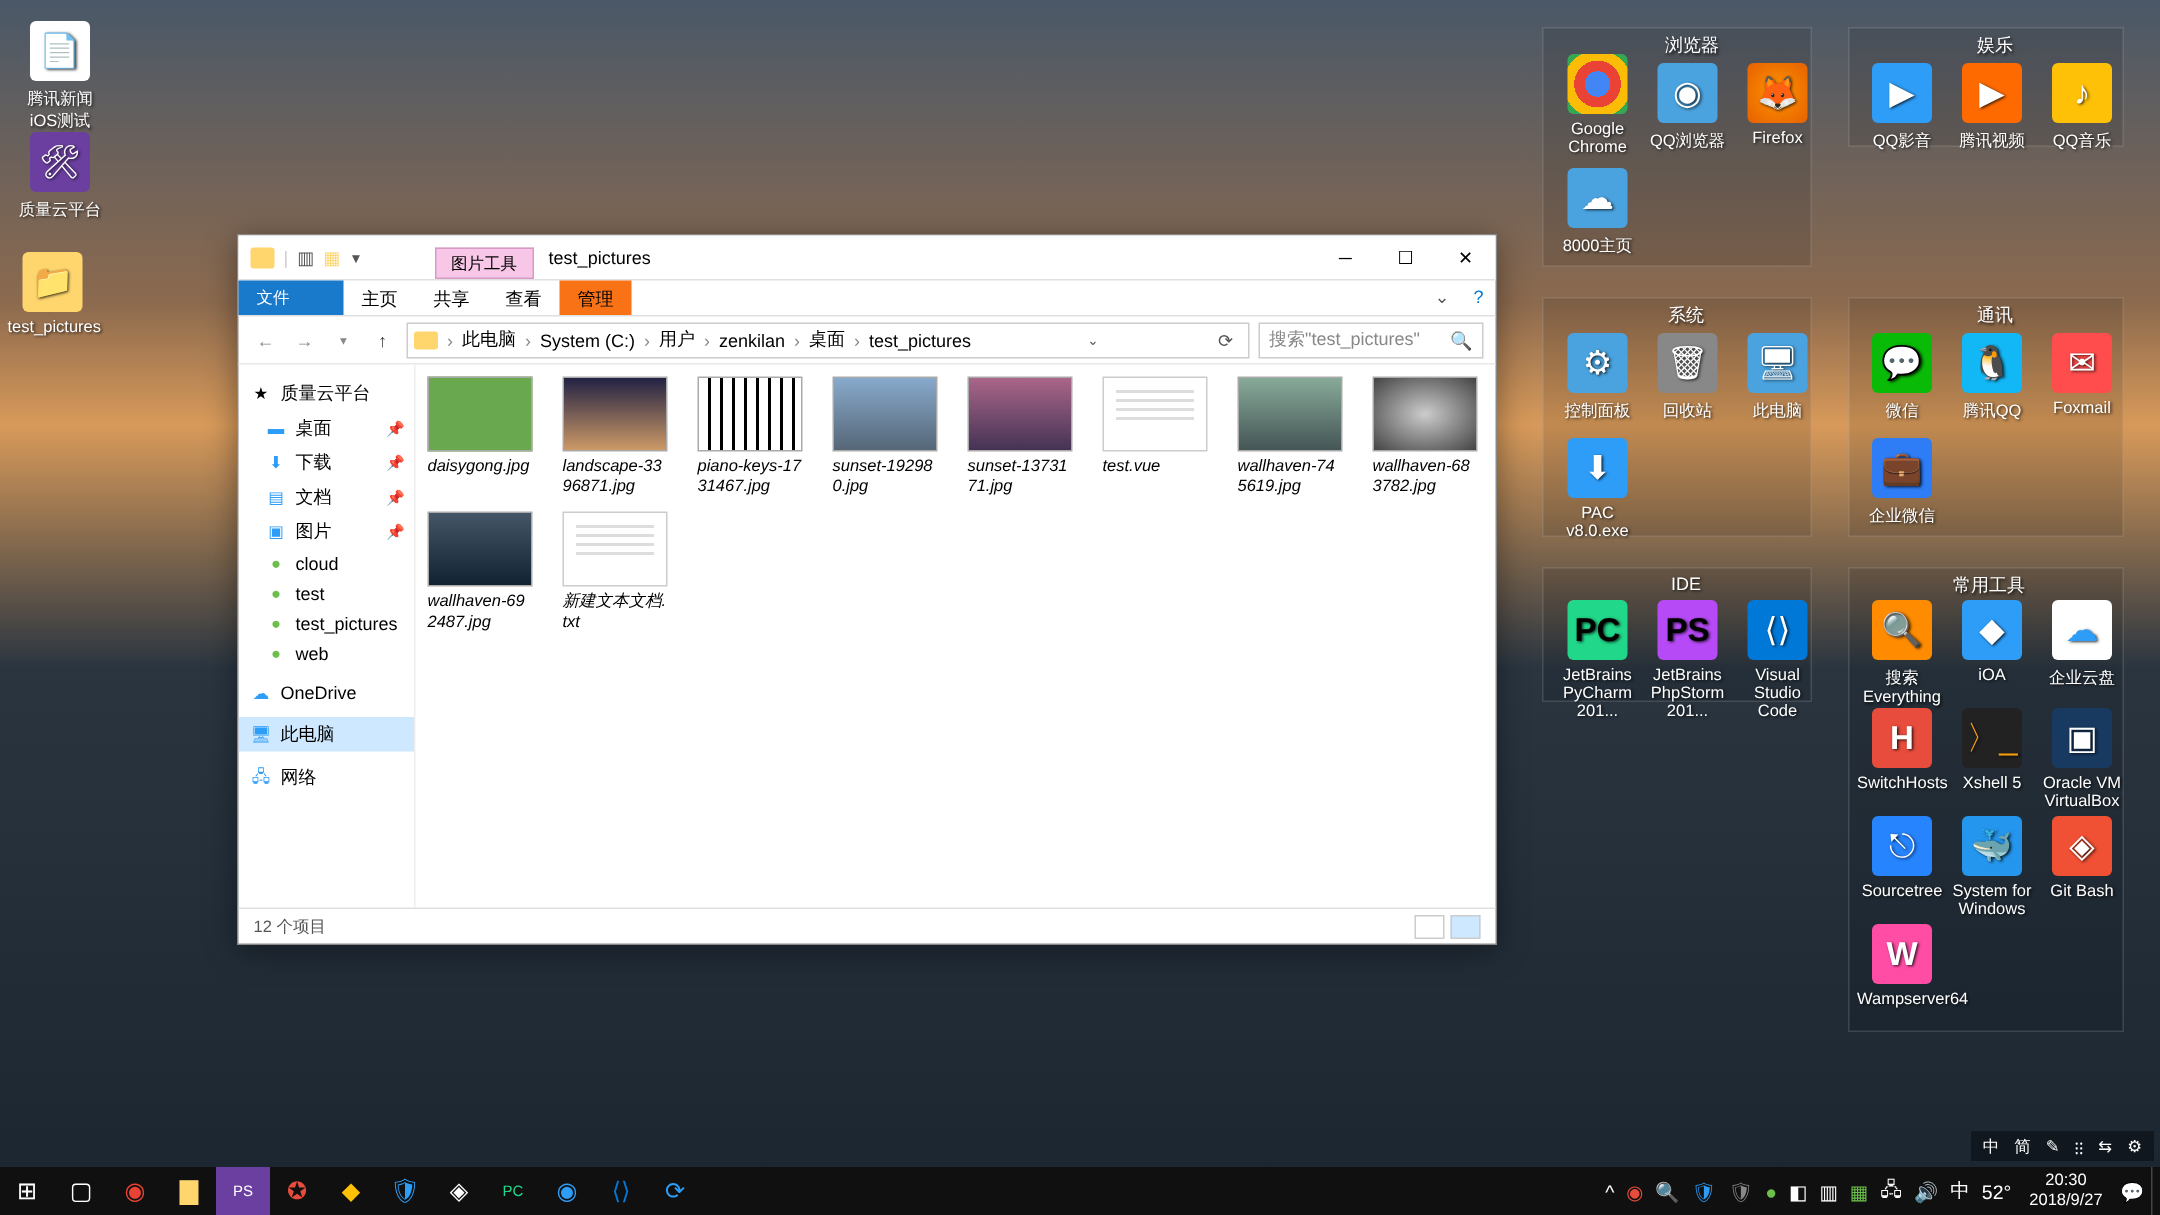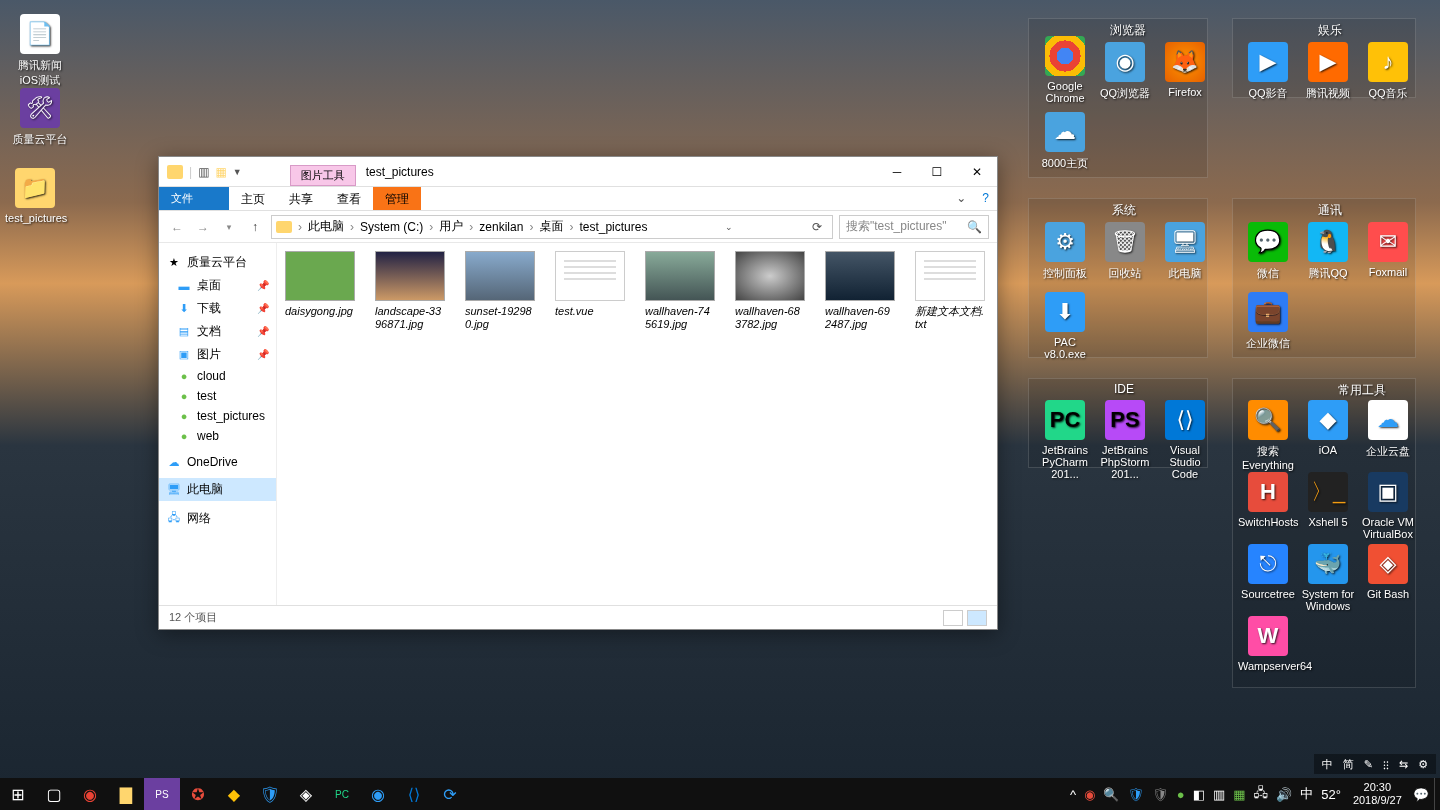--- a/index.html
+++ b/index.html
@@ -107,21 +107,21 @@
   <div class="desktop-icon" style="left:1358px; top:222px"><div class="ico" style="background:#ff4d4d">✉</div><span>Foxmail</span></div>
   <div class="desktop-icon" style="left:1238px; top:292px"><div class="ico" style="background:#2e7cf6">💼</div><span>企业微信</span></div>
 
   <div class="group-box" style="left:1028px; top:378px; width:180px; height:90px"></div>
   <div class="desktop-group-label" style="left:1114px; top:382px">IDE</div>
   <div class="desktop-icon" style="left:1035px; top:400px"><div class="ico" style="background:#21d789;color:#000;font-weight:bold">PC</div><span>JetBrains PyCharm 201...</span></div>
   <div class="desktop-icon" style="left:1095px; top:400px"><div class="ico" style="background:#b74af7;color:#000;font-weight:bold">PS</div><span>JetBrains PhpStorm 201...</span></div>
   <div class="desktop-icon" style="left:1155px; top:400px"><div class="ico" style="background:#0078d7">⟨⟩</div><span>Visual Studio Code</span></div>
 
   <div class="group-box" style="left:1232px; top:378px; width:184px; height:310px"></div>
-  <div class="desktop-group-label" style="left:1338px; top:382px">常用工具</div>
+  <div class="desktop-group-label" style="left:1302px; top:382px">常用工具</div>
   <div class="desktop-icon" style="left:1238px; top:400px"><div class="ico" style="background:#ff8c00">🔍</div><span>搜索 Everything</span></div>
   <div class="desktop-icon" style="left:1298px; top:400px"><div class="ico" style="background:#2e9df7">◆</div><span>iOA</span></div>
   <div class="desktop-icon" style="left:1358px; top:400px"><div class="ico" style="background:#fff;color:#2e9df7">☁</div><span>企业云盘</span></div>
   <div class="desktop-icon" style="left:1238px; top:472px"><div class="ico" style="background:#e74c3c;color:#fff;font-weight:bold">H</div><span>SwitchHosts</span></div>
   <div class="desktop-icon" style="left:1298px; top:472px"><div class="ico" style="background:#222;color:#f39c12">〉_</div><span>Xshell 5</span></div>
   <div class="desktop-icon" style="left:1358px; top:472px"><div class="ico" style="background:#183a61">▣</div><span>Oracle VM VirtualBox</span></div>
   <div class="desktop-icon" style="left:1238px; top:544px"><div class="ico" style="background:#2684ff">⎋</div><span>Sourcetree</span></div>
   <div class="desktop-icon" style="left:1298px; top:544px"><div class="ico" style="background:#2496ed">🐳</div><span>System for Windows</span></div>
   <div class="desktop-icon" style="left:1358px; top:544px"><div class="ico" style="background:#f05033">◈</div><span>Git Bash</span></div>
   <div class="desktop-icon" style="left:1238px; top:616px"><div class="ico" style="background:#ff4da6;color:#fff;font-weight:bold">W</div><span>Wampserver64</span></div>
@@ -248,22 +248,30 @@
       <div class="filegrid" id="filegrid">
           <div class="file">
             <div class="thumb" style="background: rgb(106, 168, 79);"></div>
             <div class="fname">daisygong.jpg</div>
           </div>
           <div class="file">
             <div class="thumb" style="background: linear-gradient(rgb(34, 34, 68), rgb(204, 153, 102));"></div>
             <div class="fname">landscape-3396871.jpg</div>
           </div>
           <div class="file">
+            <div class="thumb" style="background: repeating-linear-gradient(90deg, rgb(255, 255, 255) 0px, rgb(255, 255, 255) 6px, rgb(0, 0, 0) 6px, rgb(0, 0, 0) 8px);"></div>
+            <div class="fname">piano-keys-1731467.jpg</div>
+          </div>
+          <div class="file">
             <div class="thumb" style="background: linear-gradient(rgb(136, 170, 204), rgb(85, 102, 119));"></div>
             <div class="fname">sunset-192980.jpg</div>
+          </div>
+          <div class="file">
+            <div class="thumb" style="background: linear-gradient(rgb(170, 102, 136), rgb(68, 51, 85));"></div>
+            <div class="fname">sunset-1373171.jpg</div>
           </div>
           <div class="file">
             <div class="thumb doc"></div>
             <div class="fname">test.vue</div>
           </div>
           <div class="file">
             <div class="thumb" style="background: linear-gradient(rgb(136, 170, 153), rgb(68, 85, 85));"></div>
             <div class="fname">wallhaven-745619.jpg</div>
           </div>
           <div class="file">

